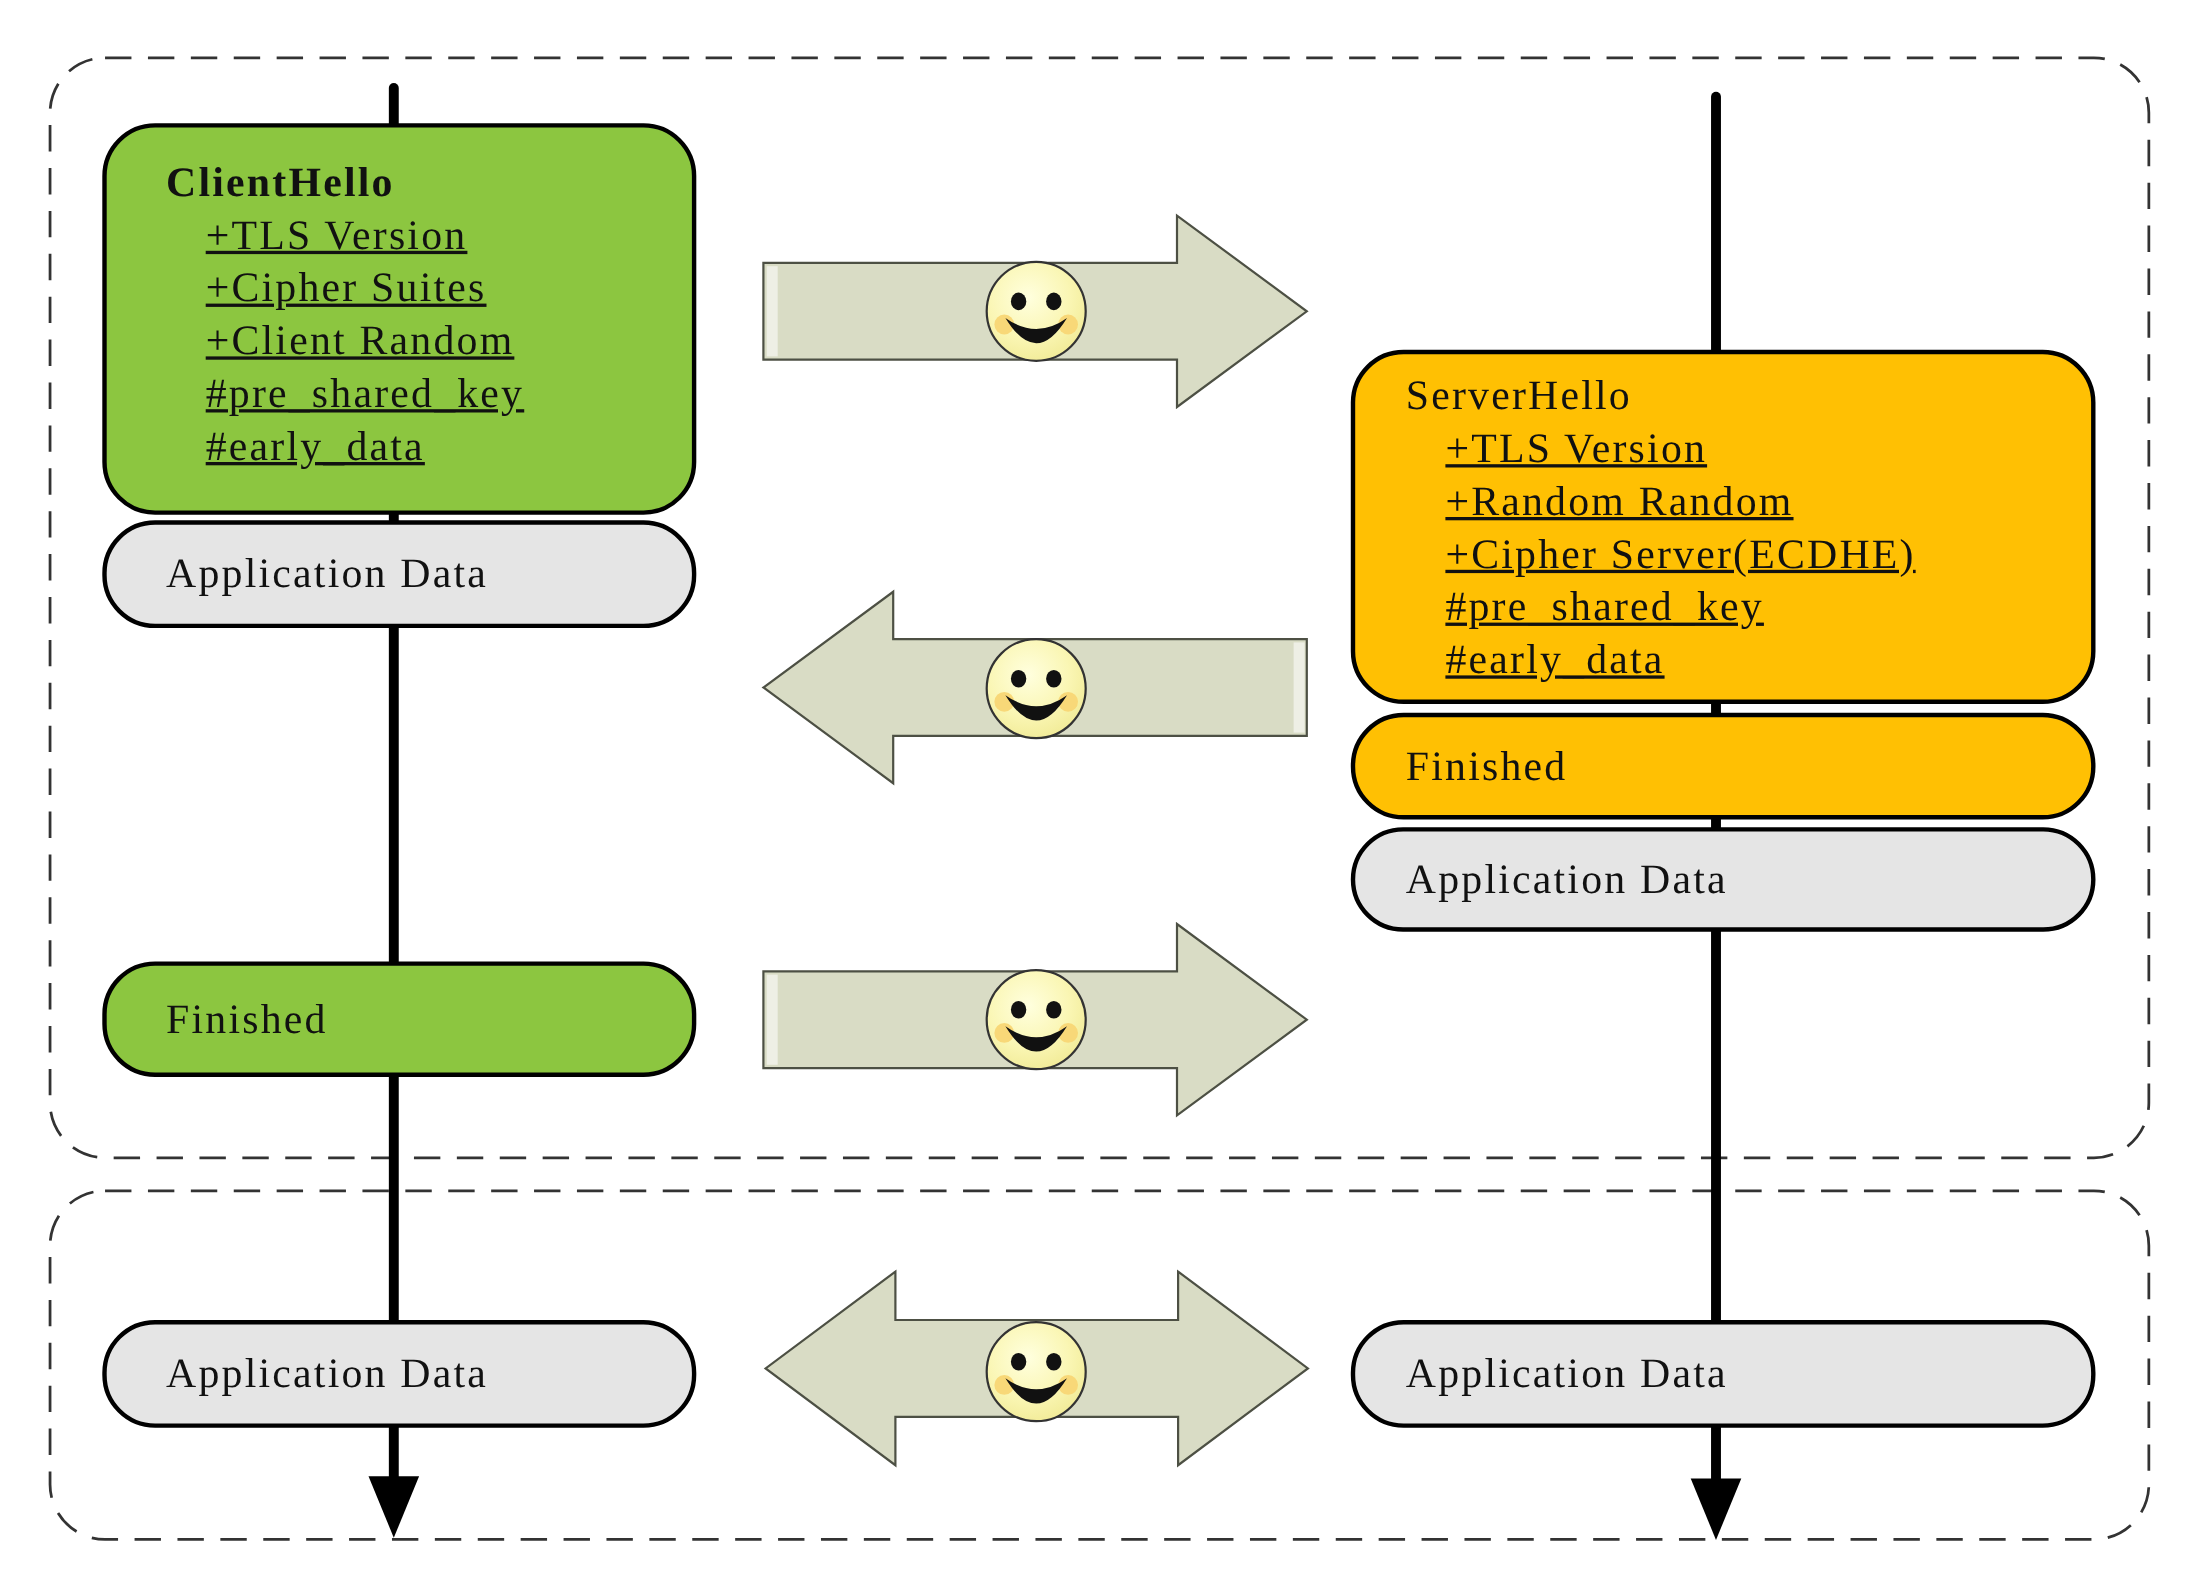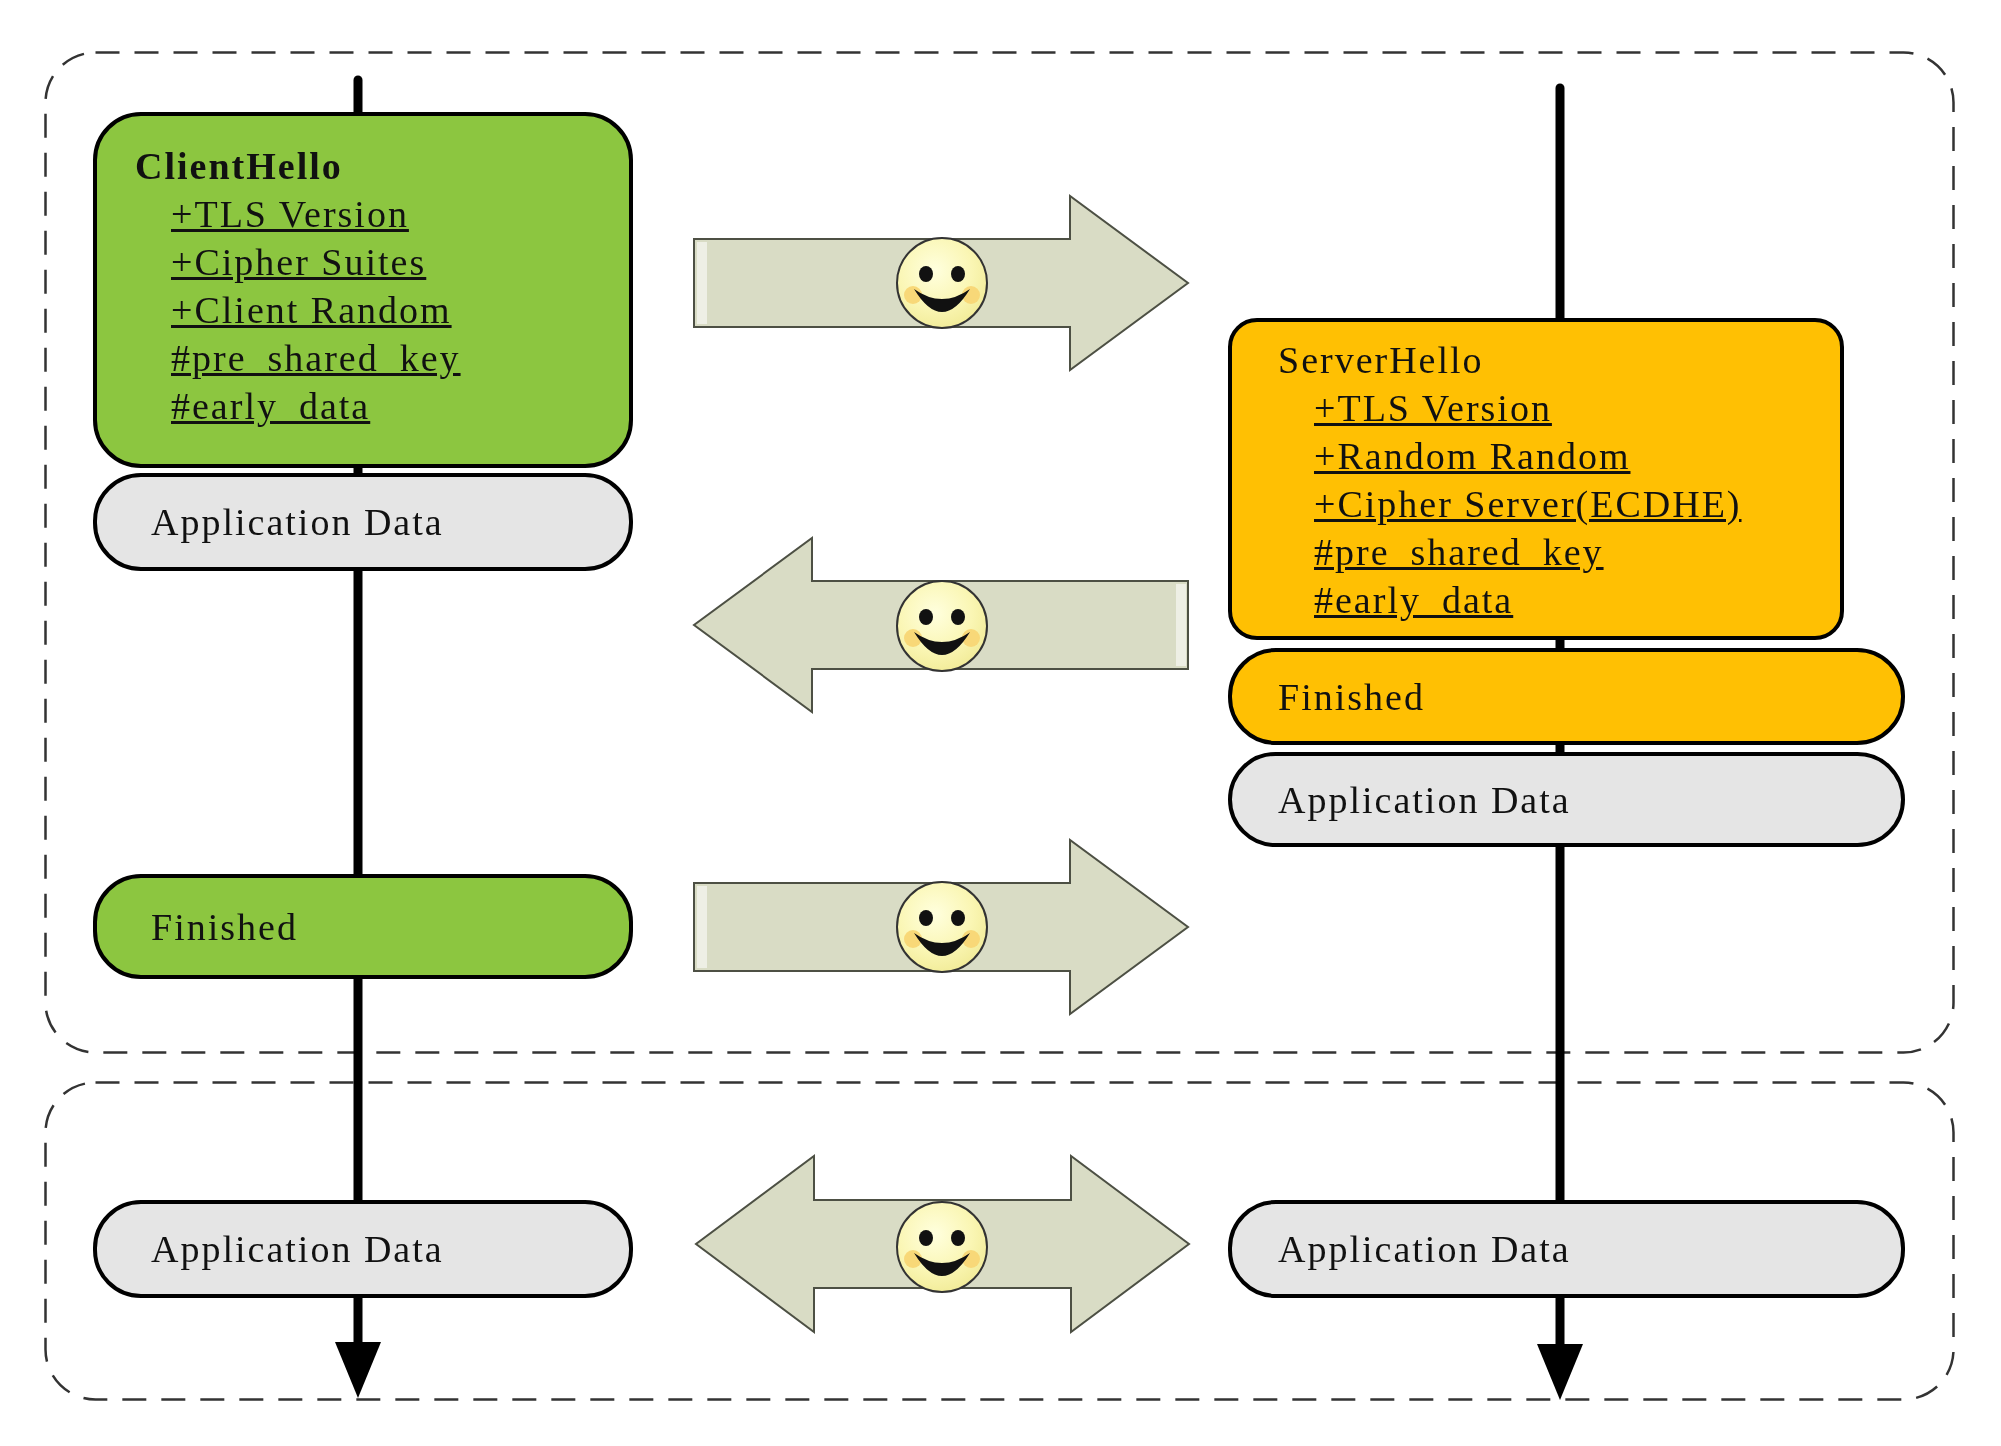--- a/index.html
+++ b/index.html
@@ -5,21 +5,21 @@
   html,body{margin:0;padding:0;background:#fff;}
   #canvas{position:relative;width:2001px;height:1446px;background:#ffffff;overflow:hidden;
           font-family:"Liberation Serif","DejaVu Serif",serif;color:#111;}
   #bg{position:absolute;left:0;top:0;}
   .msgbox{position:absolute;box-sizing:border-box;border:4px solid #000;border-radius:48px;
           font-size:38px;letter-spacing:2px;line-height:48px;}
   .green{background:#8CC640;}
   .orange{background:#FFC003;}
   .pink{background:#e5e5e5;}
   .pill{display:flex;align-items:center;padding-left:54px;}
-  .big{padding-top:26px;padding-left:38px;}
+  .big{padding-top:26px;padding-left:54px;}
   .big.server{padding-top:14px;padding-left:46px;}
   .title{font-weight:normal;}
   .title.bold{font-weight:bold;}
   .sub{padding-left:36px;text-decoration:underline;}
   .label{white-space:nowrap;}
 </style>
 </head>
 <body>
 
 <div id="canvas">
@@ -89,21 +89,21 @@
   </div>
 
   <div class="msgbox green pill" style="left:93px;top:874px;width:540px;height:105px;">
     <span class="label">Finished</span>
   </div>
 
   <div class="msgbox pink pill" style="left:93px;top:1200px;width:540px;height:98px;">
     <span class="label">Application Data</span>
   </div>
 
-  <div class="msgbox orange big server" style="left:1228px;top:318px;width:616px;height:322px;border-radius:29px;">
+  <div class="msgbox orange big server" style="left:1228px;top:318px;width:677px;height:322px;">
     <div class="title">ServerHello</div>
     <div class="sub">+TLS Version</div>
     <div class="sub">+Random Random</div>
     <div class="sub">+Cipher Server(ECDHE)</div>
     <div class="sub">#pre_shared_key</div>
     <div class="sub">#early_data</div>
   </div>
 
   <div class="msgbox orange pill" style="left:1228px;top:648px;width:677px;height:97px;padding-left:46px;">
     <span class="label">Finished</span>

